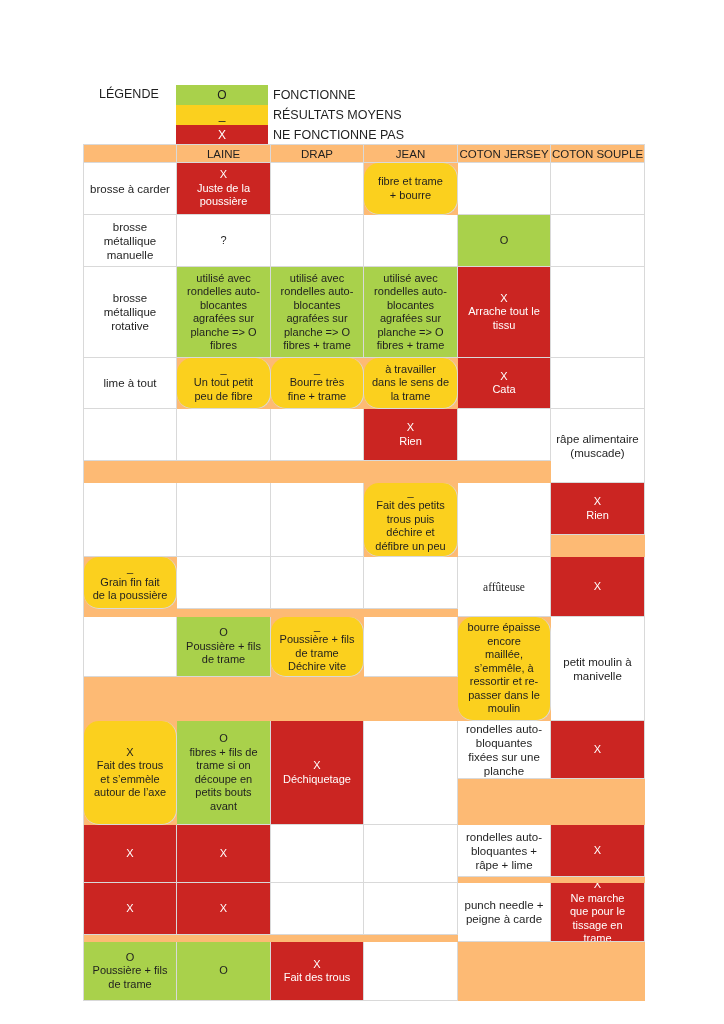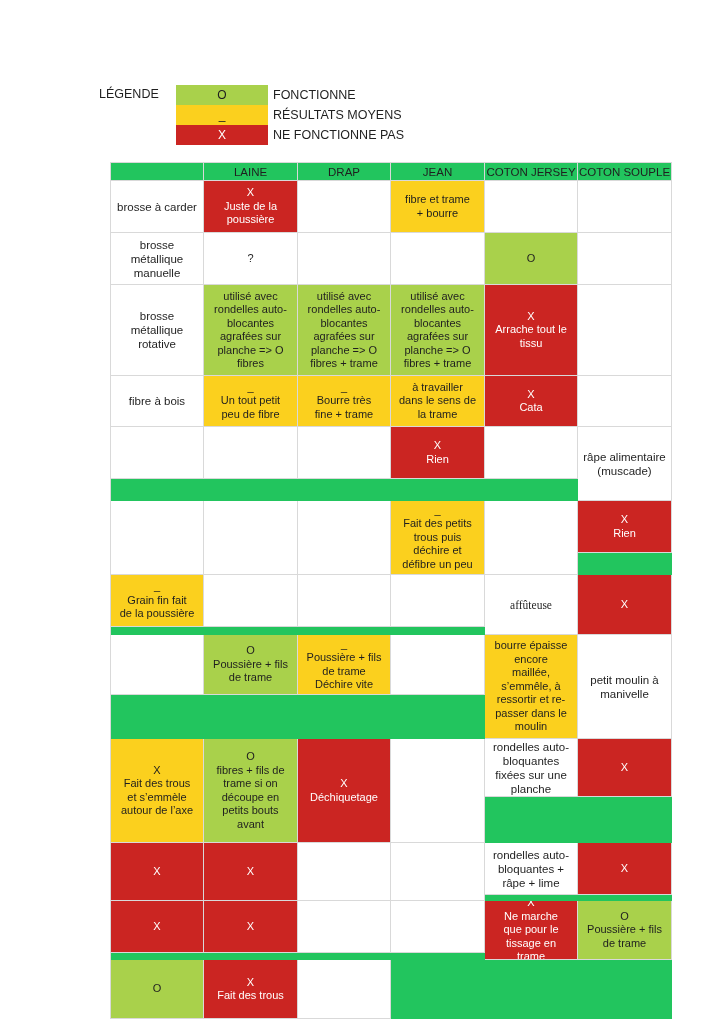--- a/index.html
+++ b/index.html
@@ -18,34 +18,34 @@
   
   .legend{position:absolute;left:0;top:85px;width:724px;height:60px;}
   .legend-title{position:absolute;left:99px;top:2px;font-size:12.5px;}
   .legend-rows{position:absolute;left:176px;top:0;}
   .legend-item{display:flex;align-items:stretch;height:20px;}
   .legend-swatch{width:92px;display:flex;align-items:center;justify-content:center;
     font-size:12px;}
   .legend-label{margin-left:5px;font-size:12.5px;line-height:20px;white-space:nowrap;}
   
   .results{
-    position:absolute;left:83px;top:162px;display:grid;background:#22c55e;
-    border-top:1px solid var(--grid);border-left:1px solid var(--grid);margin-left:27px;
+    position:absolute;left:83px;top:144px;display:grid;background:#fdba74;
+    border-top:1px solid var(--grid);border-left:1px solid var(--grid);
   }
   .hcell,.cell{
     box-sizing:border-box;
     border-right:1px solid var(--grid);border-bottom:1px solid var(--grid);
     display:flex;align-items:center;justify-content:center;
     text-align:center;overflow:hidden;
   }
   .hcell{height:18px;font-size:11.5px;white-space:nowrap;}
   .cell{font-size:11px;line-height:13.5px;white-space:pre-line;padding:0 1px;}
   .rowlabel{white-space:normal;font-size:11.5px;line-height:14px;padding:0 2px;}
   .cell-red{background:var(--red);color:#ffffff;}
-  .cell-yellow{background:var(--yellow);}
+  .cell-yellow{background:var(--yellow);border-radius:15px;}
   .cell-green{background:var(--green);}
   .cell-none{background:#ffffff;}
 </style>
 </head>
 <body>
 
 <div>
 
   <div class="legend">
     <div class="legend-title">LÉGENDE</div>
@@ -109,21 +109,21 @@
       <div class="cell cell-green" style="height: 91px;">utilisé avec
 rondelles auto-
 blocantes
 agrafées sur
 planche =&gt; O
 fibres + trame</div>
       <div class="cell cell-red" style="height: 91px;">X
 Arrache tout le
 tissu</div>
       <div class="cell cell-none" style="height: 91px;"></div>
-      <div class="cell rowlabel cell-none" style="height: 51px;">fibre à bois</div>
+      <div class="cell rowlabel cell-none" style="height: 51px;">lime à tout</div>
       <div class="cell cell-yellow" style="height: 51px;">_
 Un tout petit
 peu de fibre</div>
       <div class="cell cell-yellow" style="height: 51px;">_
 Bourre très
 fine + trame</div>
       <div class="cell cell-yellow" style="height: 51px;">à travailler
 dans le sens de
 la trame</div>
       <div class="cell cell-red" style="height: 51px;">X
@@ -190,20 +190,21 @@
       <div class="cell cell-red" style="height: 58px;">X</div>
       <div class="cell cell-red" style="height: 58px;">X</div>
       <div class="cell cell-none" style="height: 58px;"></div>
       <div class="cell cell-none" style="height: 58px;"></div>
       <div class="cell rowlabel cell-none" style="height: 52px;">rondelles auto-bloquantes + râpe + lime</div>
       <div class="cell cell-red" style="height: 52px;">X</div>
       <div class="cell cell-red" style="height: 52px;">X</div>
       <div class="cell cell-red" style="height: 52px;">X</div>
       <div class="cell cell-none" style="height: 52px;"></div>
       <div class="cell cell-none" style="height: 52px;"></div>
+      <div class="cell rowlabel cell-none" style="height: 59px;">punch needle + peigne à carde</div>
       <div class="cell cell-red" style="height: 59px;">X
 Ne marche
 que pour le
 tissage en
 trame</div>
       <div class="cell cell-green" style="height: 59px;">O
 Poussière + fils
 de trame</div>
       <div class="cell cell-green" style="height: 59px;">O</div>
       <div class="cell cell-red" style="height: 59px;">X

